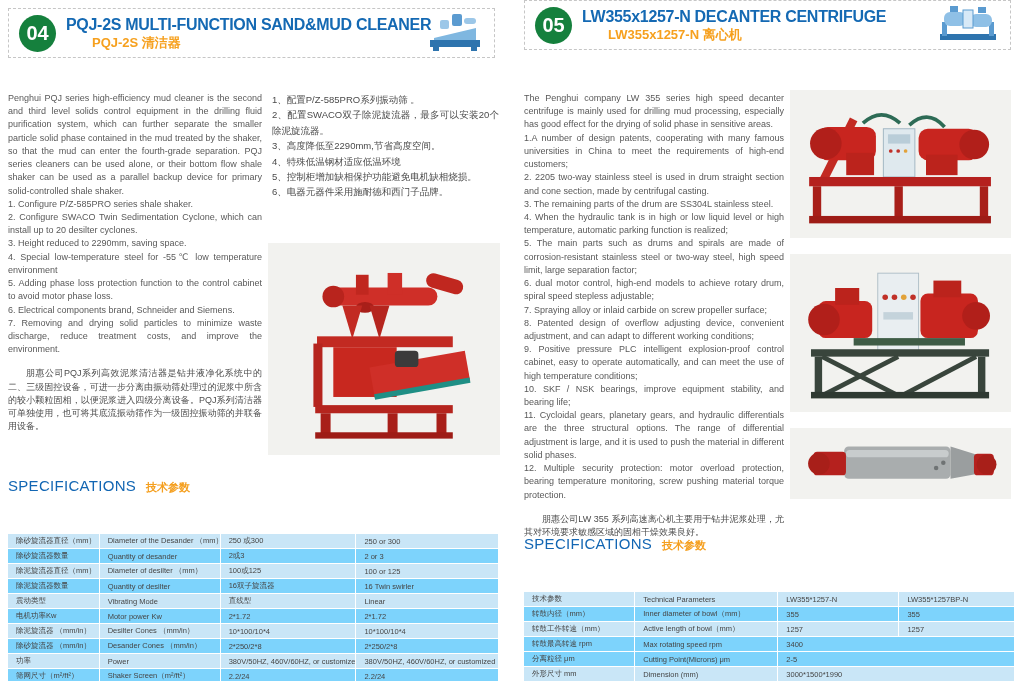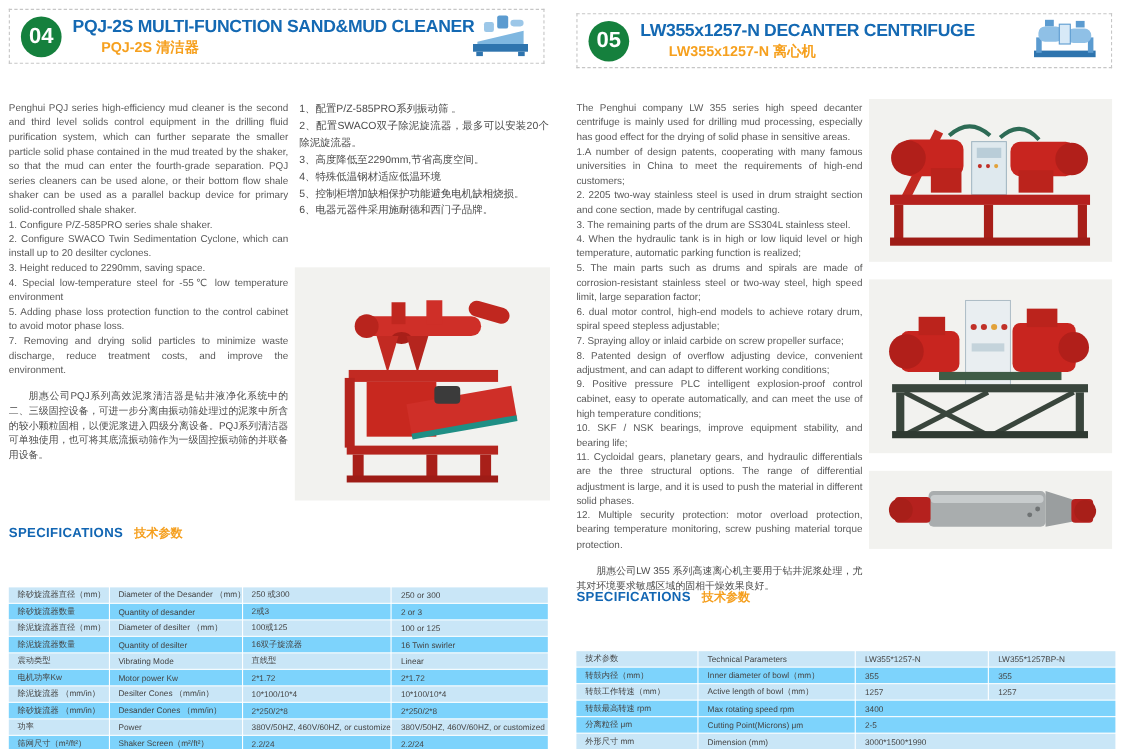--- a/index.html
+++ b/index.html
@@ -22,21 +22,21 @@
   
   .intro{font-size:9px;line-height:1.47;color:#595959;text-align:justify;}
   .intro p{margin:0;}
   .cn-para{margin-top:11px !important;text-indent:2em;color:#4c4c4c;}
   .cn-list{font-size:9.5px;line-height:1.62;color:#4a4a4a;text-align:justify;}
   .cn-list p{margin:0;}
   
   .photo-box{background:#f2f2ef;display:flex;align-items:center;justify-content:center;}
   
   .spec-head{display:flex;align-items:baseline;gap:10px;}
-  .spec-en{color:#1266b3;font-weight:bold;font-size:12px;letter-spacing:0.3px;text-align:right;}
+  .spec-en{color:#1266b3;font-weight:normal;font-size:15px;letter-spacing:0.3px;text-align:right;}
   .spec-cn{color:#f59f1e;font-weight:bold;font-size:11px;}
   
   .tbl{width:100%;margin-top:36px;}
   .row{display:flex;gap:1px;margin-bottom:1px;}
   .cell{
     box-sizing:border-box;padding:0 8px;height:14px;display:flex;align-items:center;
     font-size:7.5px;color:#454545;white-space:nowrap;overflow:hidden;
   }
   .row.odd .cell{background:#c9e6f7;}
   .row.even .cell{background:#7dd3fc;}
@@ -69,20 +69,21 @@
   </div>
 </div>
 
 <div class="abs intro" style="left:8px;top:92px;width:254px;">
   <p>Penghui PQJ series high-efficiency mud cleaner is the second and third level solids control equipment in the drilling fluid purification system, which can further separate the smaller particle solid phase contained in the mud treated by the shaker, so that the mud can enter the fourth-grade separation. PQJ series cleaners can be used alone, or their bottom flow shale shaker can be used as a parallel backup device for primary solid-controlled shale shaker.</p>
   <p>1. Configure P/Z-585PRO series shale shaker.</p>
   <p>2. Configure SWACO Twin Sedimentation Cyclone, which can install up to 20 desilter cyclones.</p>
   <p>3. Height reduced to 2290mm, saving space.</p>
   <p>4. Special low-temperature steel for -55℃ low temperature environment</p>
   <p>5. Adding phase loss protection function to the control cabinet to avoid motor phase loss.</p>
+  <p>6. Electrical components brand, Schneider and Siemens.</p>
   <p>7. Removing and drying solid particles to minimize waste discharge, reduce treatment costs, and improve the environment.</p>
   <p class="cn-para">朋惠公司PQJ系列高效泥浆清洁器是钻井液净化系统中的二、三级固控设备，可进一步分离由振动筛处理过的泥浆中所含的较小颗粒固相，以便泥浆进入四级分离设备。PQJ系列清洁器可单独使用，也可将其底流振动筛作为一级固控振动筛的并联备用设备。</p>
 </div>
 
 <div class="abs cn-list" style="left:272px;top:92px;width:227px;">
   <p>1、配置P/Z-585PRO系列振动筛 。</p>
   <p>2、配置SWACO双子除泥旋流器，最多可以安装20个除泥旋流器。</p>
   <p>3、高度降低至2290mm,节省高度空间。</p>
   <p>4、特殊低温钢材适应低温环境</p>
   <p>5、控制柜增加缺相保护功能避免电机缺相烧损。</p>
@@ -188,21 +189,21 @@
     <div class="cell lc4">2650</div>
   </div>
   <div class="row even">
     <div class="cell lc1">外形尺寸（mm）</div>
     <div class="cell lc2">Dimension（mm）</div>
     <div class="cell lc3">2955-1860*2290</div>
     <div class="cell lc4">2955-1860*2290</div>
   </div>
 </div>
 
-<div class="abs hdr" style="left:524px;top:12px;width:487px;height:50px;">
+<div class="abs hdr" style="left:524px;top:0;width:487px;height:50px;">
   <div class="num-circle">05</div>
   <div class="hdr-titles">
     <div class="hdr-title">LW355x1257-N DECANTER CENTRIFUGE</div>
     <div class="hdr-sub">LW355x1257-N 离心机</div>
   </div>
   <div class="hdr-art">
     <svg width="64" height="42" viewBox="0 0 64 42">
       <rect x="4" y="32" width="56" height="6" fill="#2e74ae"></rect>
       <rect x="6" y="20" width="5" height="14" fill="#5b9bd0"></rect>
         <rect x="53" y="20" width="5" height="14" fill="#5b9bd0"></rect>

